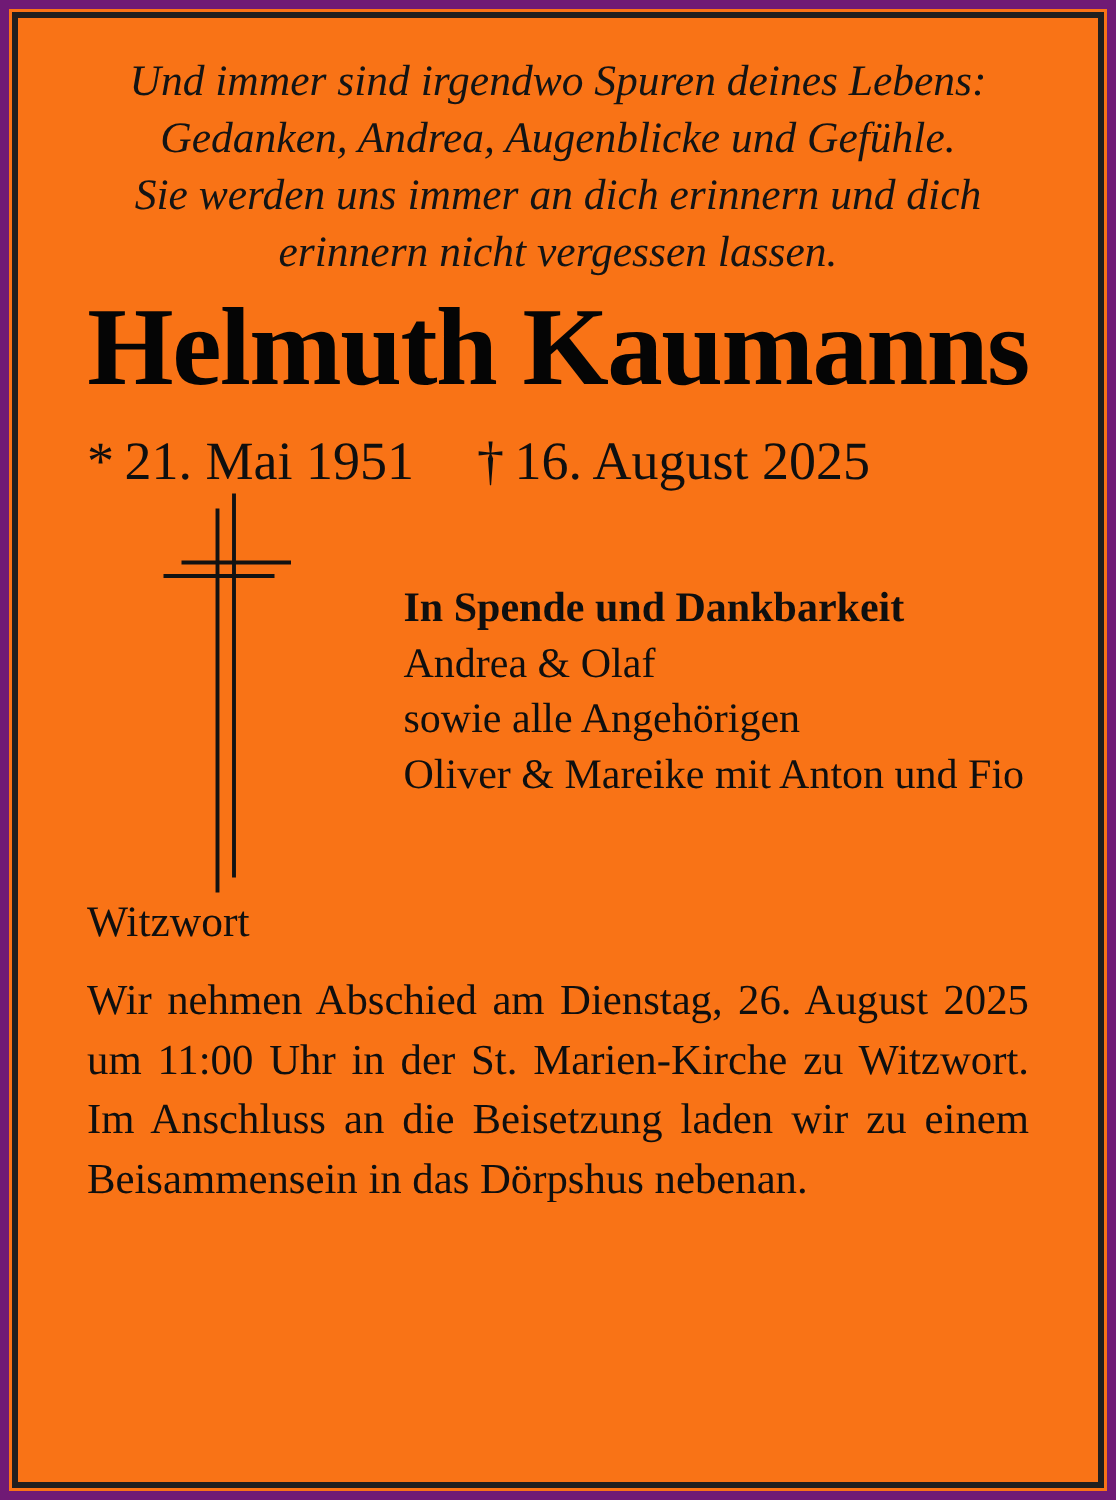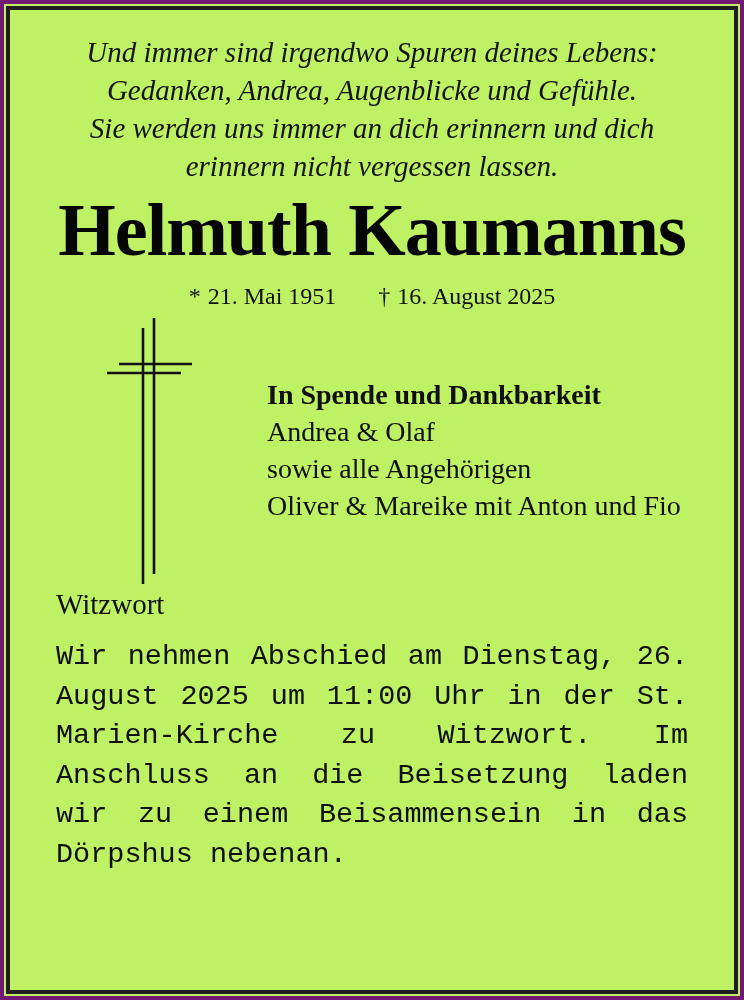--- a/index.html
+++ b/index.html
@@ -11,23 +11,23 @@
     width: 744px;
     height: 1000px;
     font-family: "Liberation Serif", "DejaVu Serif", serif;
     color: #0f0f0f;
     -webkit-font-smoothing: antialiased;
   }
   .frame {
     box-sizing: border-box;
     width: 744px;
     height: 1000px;
-    border: 4px solid #701a75;
+    border: 6px solid #701a75;
     padding: 2px;
-    background: #bef264;
+    background: #f97316;
   }
   .frame-inner {
     box-sizing: border-box;
     width: 100%;
     height: 100%;
     border: 4px solid #1f1f1f;
     overflow: hidden;
   }
   .content {
     box-sizing: border-box;
@@ -48,23 +48,23 @@
     text-align: center;
     font-weight: bold;
     font-size: 74px;
     line-height: 74px;
     letter-spacing: -1px;
     white-space: nowrap;
     color: #050505;
   }
   
   .dates {
-    margin-top: 13px;
-    text-align: center;
-    font-size: 24px;
+    margin-top: 22px;
+    text-align: left;
+    font-size: 36px;
     line-height: 32px;
     white-space: nowrap;
   }
   .dates .birth { margin-right: 21px; }
   .dates .death { margin-left: 21px; }
   .dates .sym { padding-right: 7px; }
   
   .middle {
     position: relative;
     height: 276px;
@@ -92,21 +92,20 @@
     font-size: 29px;
     line-height: 32px;
   }
   .para {
     margin: 0;
     margin-top: 17px;
     font-size: 28.5px;
     line-height: 39.5px;
     text-align: justify;
     text-justify: inter-word;
-    font-family: Liberation Mono, monospace;
   }
 </style>
 </head>
 <body>
 
 <div class="frame">
   <div class="frame-inner">
     <div class="content">
 
       <div class="epigraph">

